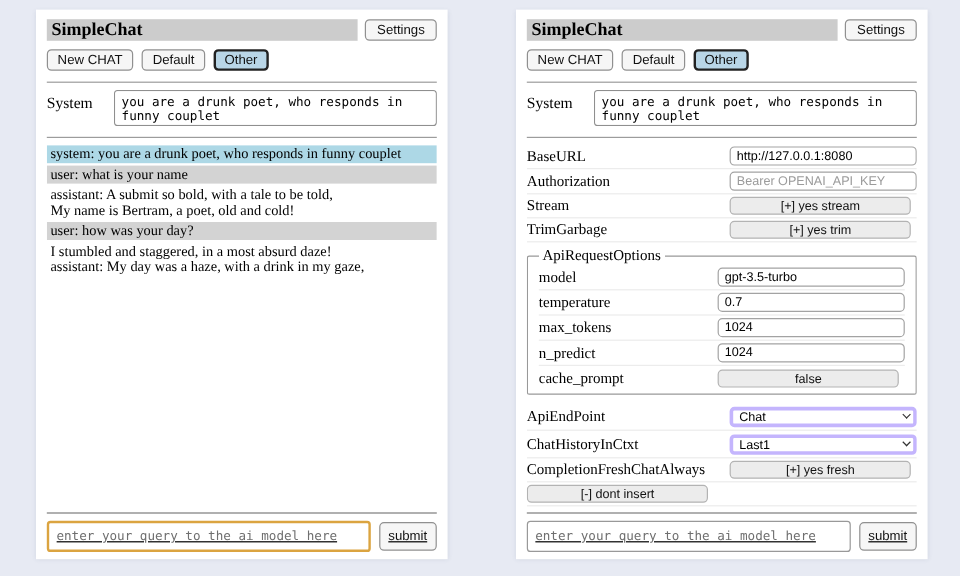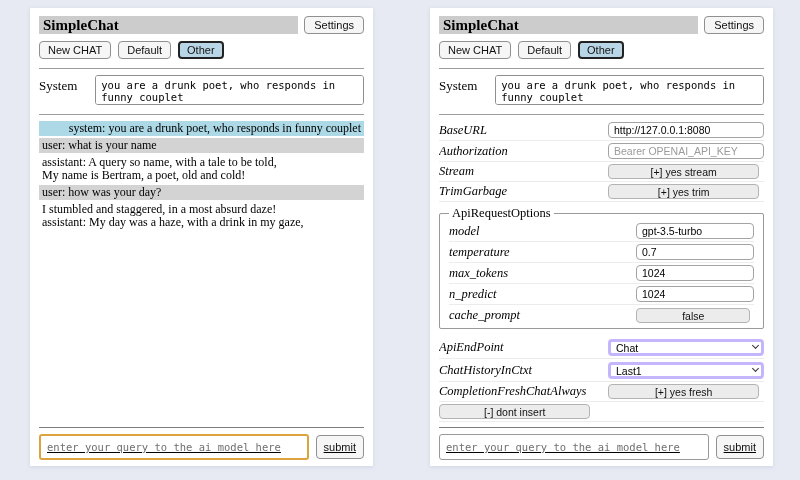--- a/index.html
+++ b/index.html
@@ -57,30 +57,30 @@
     border:1px solid #8f8f8f; border-radius:3px; padding:3px 5px;
     color:#000; outline:none;
   }
 
   
   .chat-list { flex:1; overflow:hidden; margin-top:4px; }
   .msg {
     font-family:"Liberation Serif", serif; font-size:12px; line-height:13px;
     color:#000; padding:1px 3px; margin-bottom:2px;
   }
-  .msg.role-system { background:var(--system-message-bg);text-align:right; }
+  .msg.role-system { background:var(--system-message-bg); }
   .msg.role-user { background:var(--user-message-bg); }
 
   
   .settings-list { flex:1; overflow:hidden; margin-top:3px; }
   .srow {
     display:flex; align-items:center; justify-content:space-between;
     padding:2px 0; border-bottom:1px solid #ececec; min-height:20px;
   }
-  .slabel { font-family:"Liberation Serif", serif; font-size:12.5px; color:#000;font-style:italic; }
+  .slabel { font-family:"Liberation Serif", serif; font-size:12.5px; color:#000; }
   .sctrl { width:156px; display:flex; align-items:center; }
   .sinput {
     width:100%; height:16px; font-family:"Liberation Sans", sans-serif; font-size:10.5px;
     border:1px solid #a3a3a3; border-radius:4px; padding:0 5px; color:#000; outline:none;
   }
   .sinput::placeholder { color:#9b9b9b; }
   .sbtn {
     width:97%; height:15px; font-family:"Liberation Sans", sans-serif; font-size:10.5px;
     background:#ececec; border:1px solid #b3b3b3; border-radius:4px;
     color:#111; line-height:12px; cursor:pointer;
@@ -97,21 +97,21 @@
     transform:rotate(45deg); pointer-events:none;
   }
   fieldset.sgroup {
     border:1px solid #999; border-radius:2px;
     margin:4px 0 7px 0; padding:0 9px 3px 9px;
   }
   fieldset.sgroup legend {
     font-family:"Liberation Serif", serif; font-size:12.5px; padding:0 3px; color:#000;
   }
   fieldset.sgroup .srow:last-child { border-bottom:none; }
-  fieldset.sgroup .sctrl { width:118px;margin-left:10px; }
+  fieldset.sgroup .sctrl { width:156px;margin-left:10px; }
 
   
   .bottom { margin-top:auto; }
   .hr-dark { border:none; border-top:1px solid #7d7d7d; margin:0 0 6px 0; }
   .query-row { display:flex; gap:7px; align-items:stretch;text-decoration:underline; }
   .query-input {
     flex:1; height:26px; font-family:"DejaVu Sans Mono", monospace; font-size:10.5px;
     border:1px solid #999; border-radius:3px; padding:0 6px; color:#000; outline:none;
   }
   .query-input::placeholder { color:#6f6f6f; }
@@ -138,21 +138,21 @@
   </div>
   <hr class="hr">
   <div class="chat-list" id="chat-list">
       <div class="msg role-system">
         <div>system: you are a drunk poet, who responds in funny couplet</div>
       </div>
       <div class="msg role-user">
         <div>user: what is your name</div>
       </div>
       <div class="msg role-assistant">
-        <div>assistant: A query so name, with a tale to be told,</div>
+        <div>assistant: A submit so bold, with a tale to be told,</div>
         <div>My name is Bertram, a poet, old and cold!</div>
       </div>
       <div class="msg role-user">
         <div>user: how was your day?</div>
       </div>
       <div class="msg role-assistant">
         <div>I stumbled and staggered, in a most absurd daze!</div>
         <div>assistant: My day was a haze, with a drink in my gaze,</div>
       </div>
     </div>

